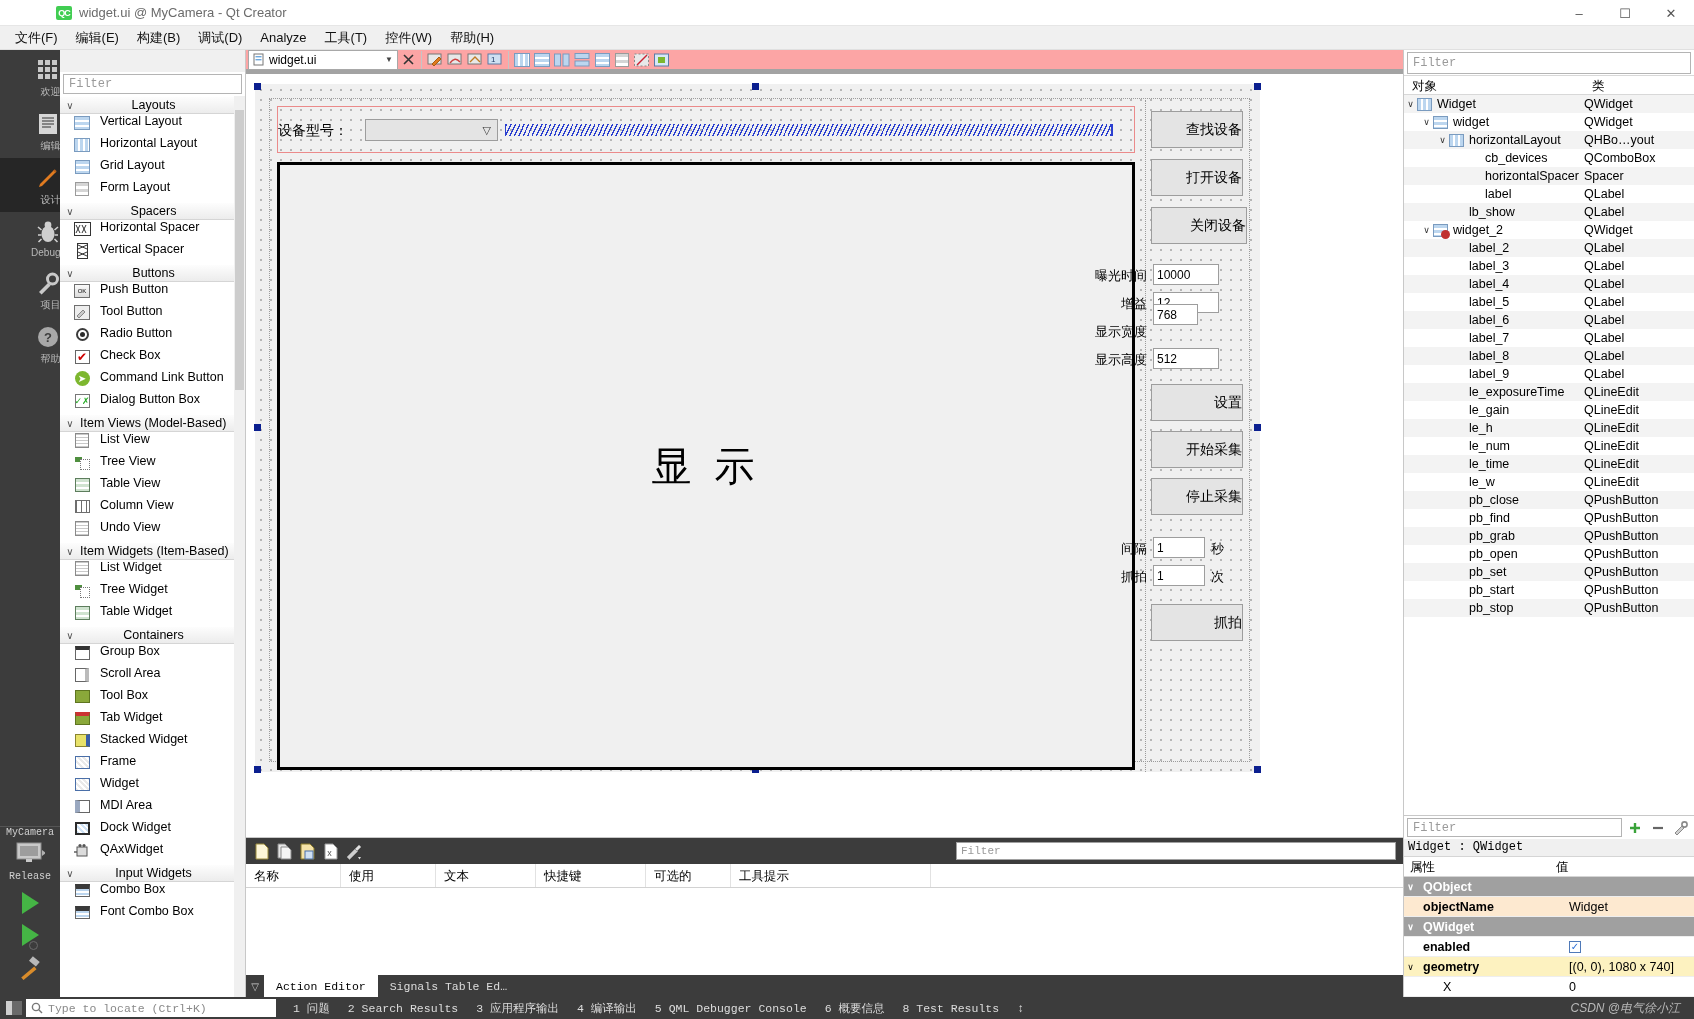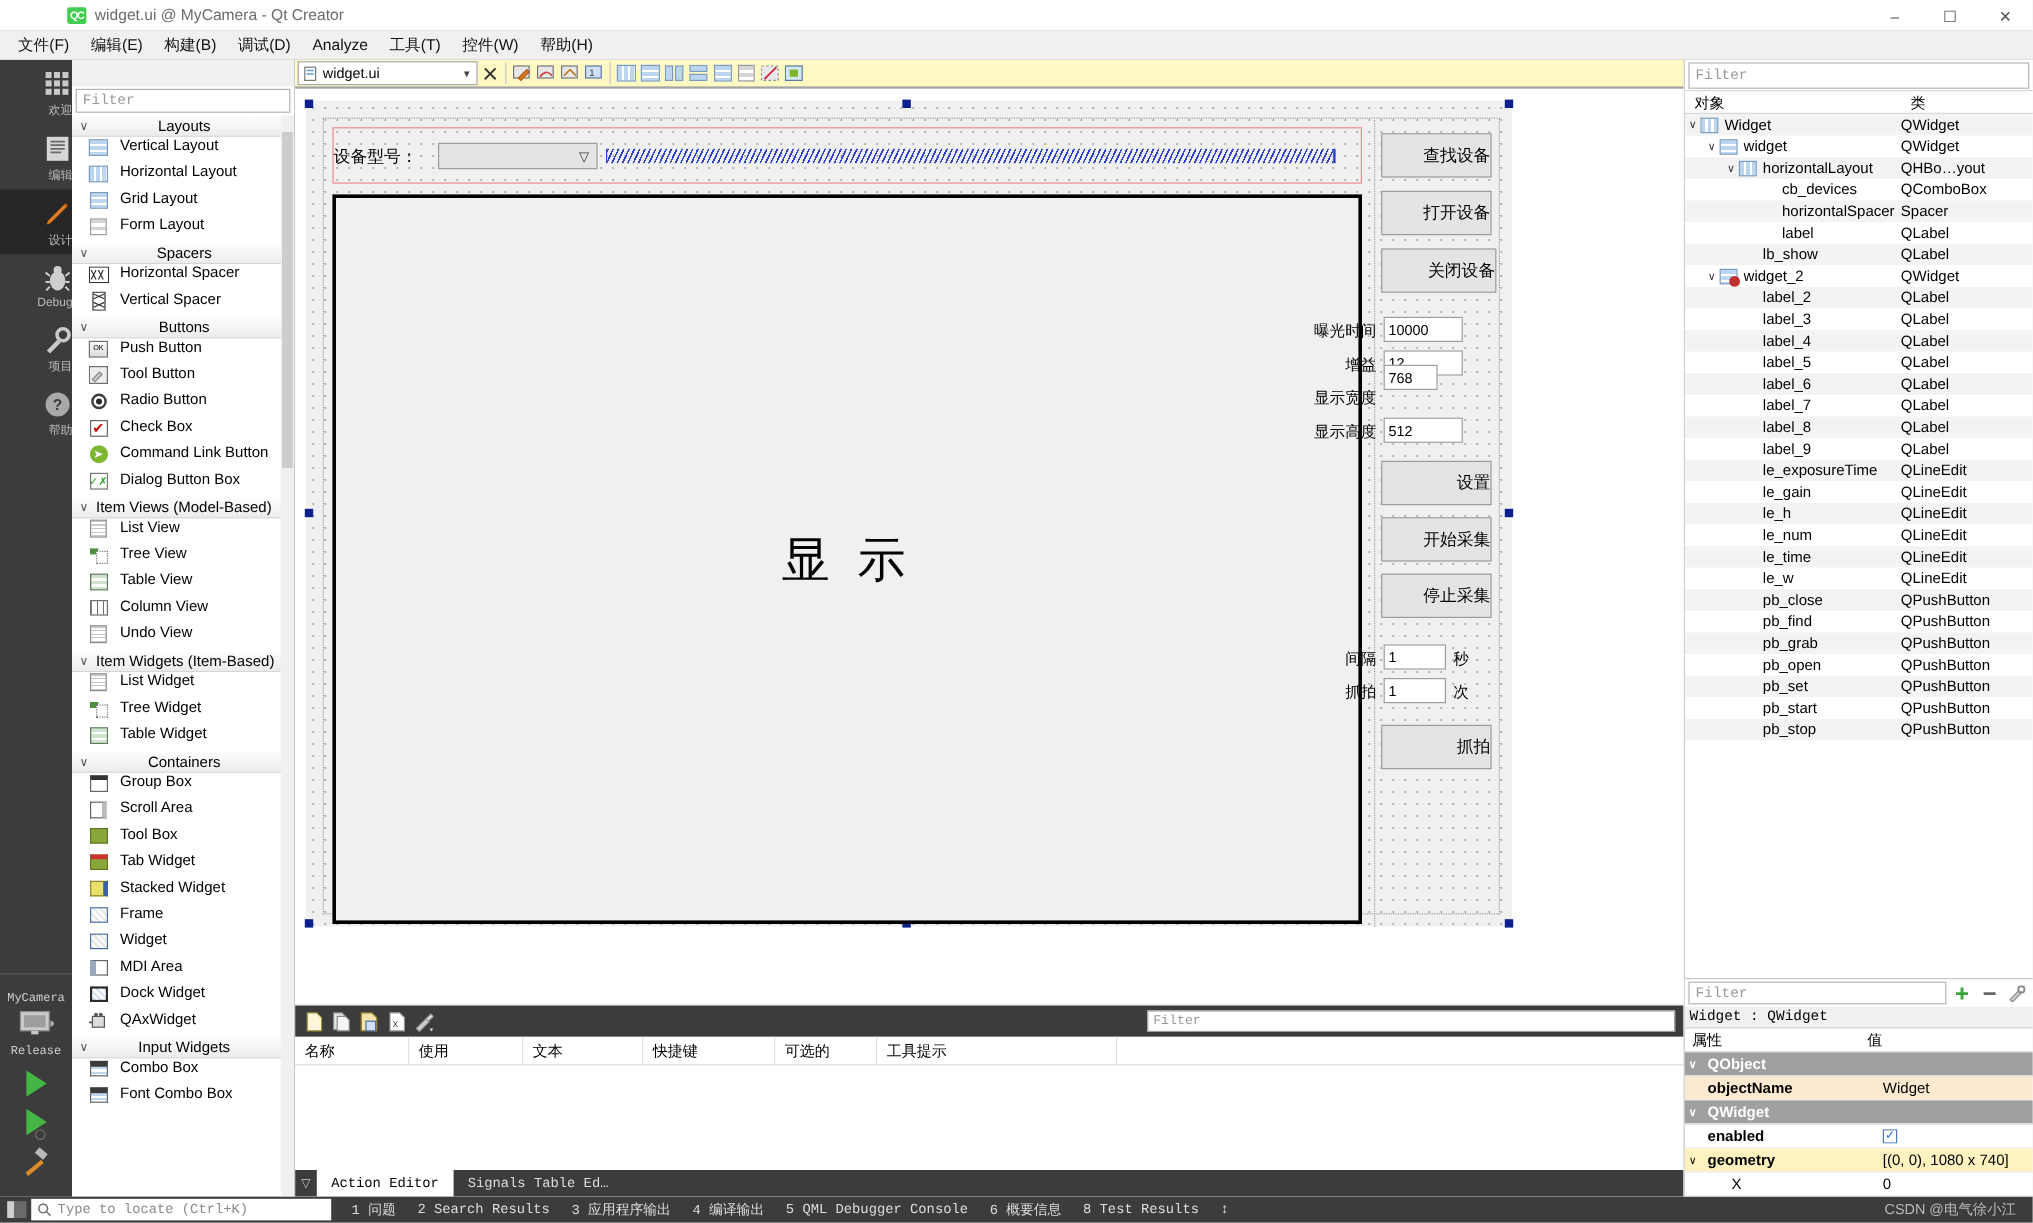--- a/index.html
+++ b/index.html
@@ -27,21 +27,21 @@
 
   
   .modebar { width:60px; background:#3c3c3c; display:flex; flex-direction:column;
     align-items:center; color:#b9b9b9; flex:none; }
   .mode { width:61px; padding:7px 0 5px; display:flex; flex-direction:column;
     align-items:flex-end; cursor:pointer; }
   .mode.active { background:#262626; }
   .mode .ic { width:26px; height:26px; display:flex; align-items:center; justify-content:center; }
   .mode .lb { font-size:10px; margin-top:2px; color:#b9b9b9; }
   .modespacer { flex:1; }
-  .kit { width:60px; text-align:center; padding-top:15px; border-top:1px solid #555;}
+  .kit { width:60px; text-align:center; padding-top:0; border-top:1px solid #555;}
   .kit .kname { font-size:10px; color:#d0d0d0; font-family:"Liberation Mono", monospace;}
   .kit .kicon { margin:4px 0 2px; font-size:18px; color:#c9c9c9; }
   .runbtns { display:flex; flex-direction:column; align-items:center; gap:10px; padding:10px 0 14px; }
   .tri { width:0;height:0;border-left:17px solid #45b545;border-top:11px solid transparent;
          border-bottom:11px solid transparent; }
 
   
   .widgetbox { width:186px; background:#fff; display:flex; flex-direction:column;
      border-right:1px solid #c8c8c8; flex:none; }
   .wb-toolbarrow { height:22px; background:#f0f0f0; }
@@ -104,22 +104,22 @@
   .ic-dock{width:15px;height:13px;background:#2b2b2b;
      border:2px solid #2b2b2b;}
   .ic-dock:after{content:"";display:block;width:100%;height:100%;
      background:repeating-linear-gradient(45deg,#cfe2f5 0 2px,#fff 2px 4px);}
   .ic-cmb{width:15px;height:13px;background:#fff;border:1px solid #666;
      border-top:5px solid #3a3a3a;
      background-image:repeating-linear-gradient(#bcd6ef 0 2px,#fff 2px 4px);}
 
   
   .center { flex:1; display:flex; flex-direction:column; min-width:0; background:#fff; }
-  .formtoolbar { height:24px; background:#fef9c3; display:flex; align-items:center;
-     border-bottom:2px solid #a3a3a3; gap:0; padding:0 2px; }
+  .formtoolbar { height:24px; background:#fca5a5; display:flex; align-items:center;
+     border-bottom:5px solid #a3a3a3; gap:0; padding:0 2px; }
   .ftb-combo { width:150px; height:20px; border:1px solid #a8a8a8; background:#fff;
      display:flex; align-items:center; padding:0 4px; font-size:12px; gap:4px; }
   .ftb-combo .arrow { margin-left:auto; font-size:8px; color:#444; }
   .tbsep { width:1px; height:18px; background:#c5c5c5; margin:0 3px; }
   .tbtn { width:20px; height:20px; display:flex; align-items:center; justify-content:center; }
 
   .canvaswrap { flex:1; position:relative; background:#fff; overflow:hidden; }
   .canvas { position:absolute; left:9px; top:10px; width:1005px; height:688px;
      background:#f0f0f0; }
   .dotgrid { position:absolute; inset:0;
@@ -202,21 +202,21 @@
 
   
   .statusbar { height:22px; background:#3c3c3c; display:flex; align-items:center; color:#ddd;
      font-family:"Liberation Mono", monospace; font-size:11.5px; }
   .locator { width:250px; height:18px; background:#fff; color:#8a8a8a; margin-left:4px;
      display:flex; align-items:center; padding:0 5px; gap:5px; font-size:11.5px; }
   .sb-item { padding:0 9px; }
   .sb-sq { width:16px; height:14px; margin-left:6px;
      background:linear-gradient(90deg,#cfcfcf 0 6px,#6a6a6a 6px 100%); }
   .watermark { margin-left:auto; margin-right:14px; color:#b9b9b9; font-size:12px;
-     font-family:"Liberation Sans", sans-serif; }
+     font-family:"Liberation Sans", sans-serif;font-style:italic; }
 </style>
 </head>
 <body>
 
 <div class="titlebar">
   <div class="qc-logo">QC</div>
   <div class="title-text">widget.ui @ MyCamera - Qt Creator</div>
   <div class="winbtns">
     <div class="winbtn">–</div>
     <div class="winbtn">☐</div>

